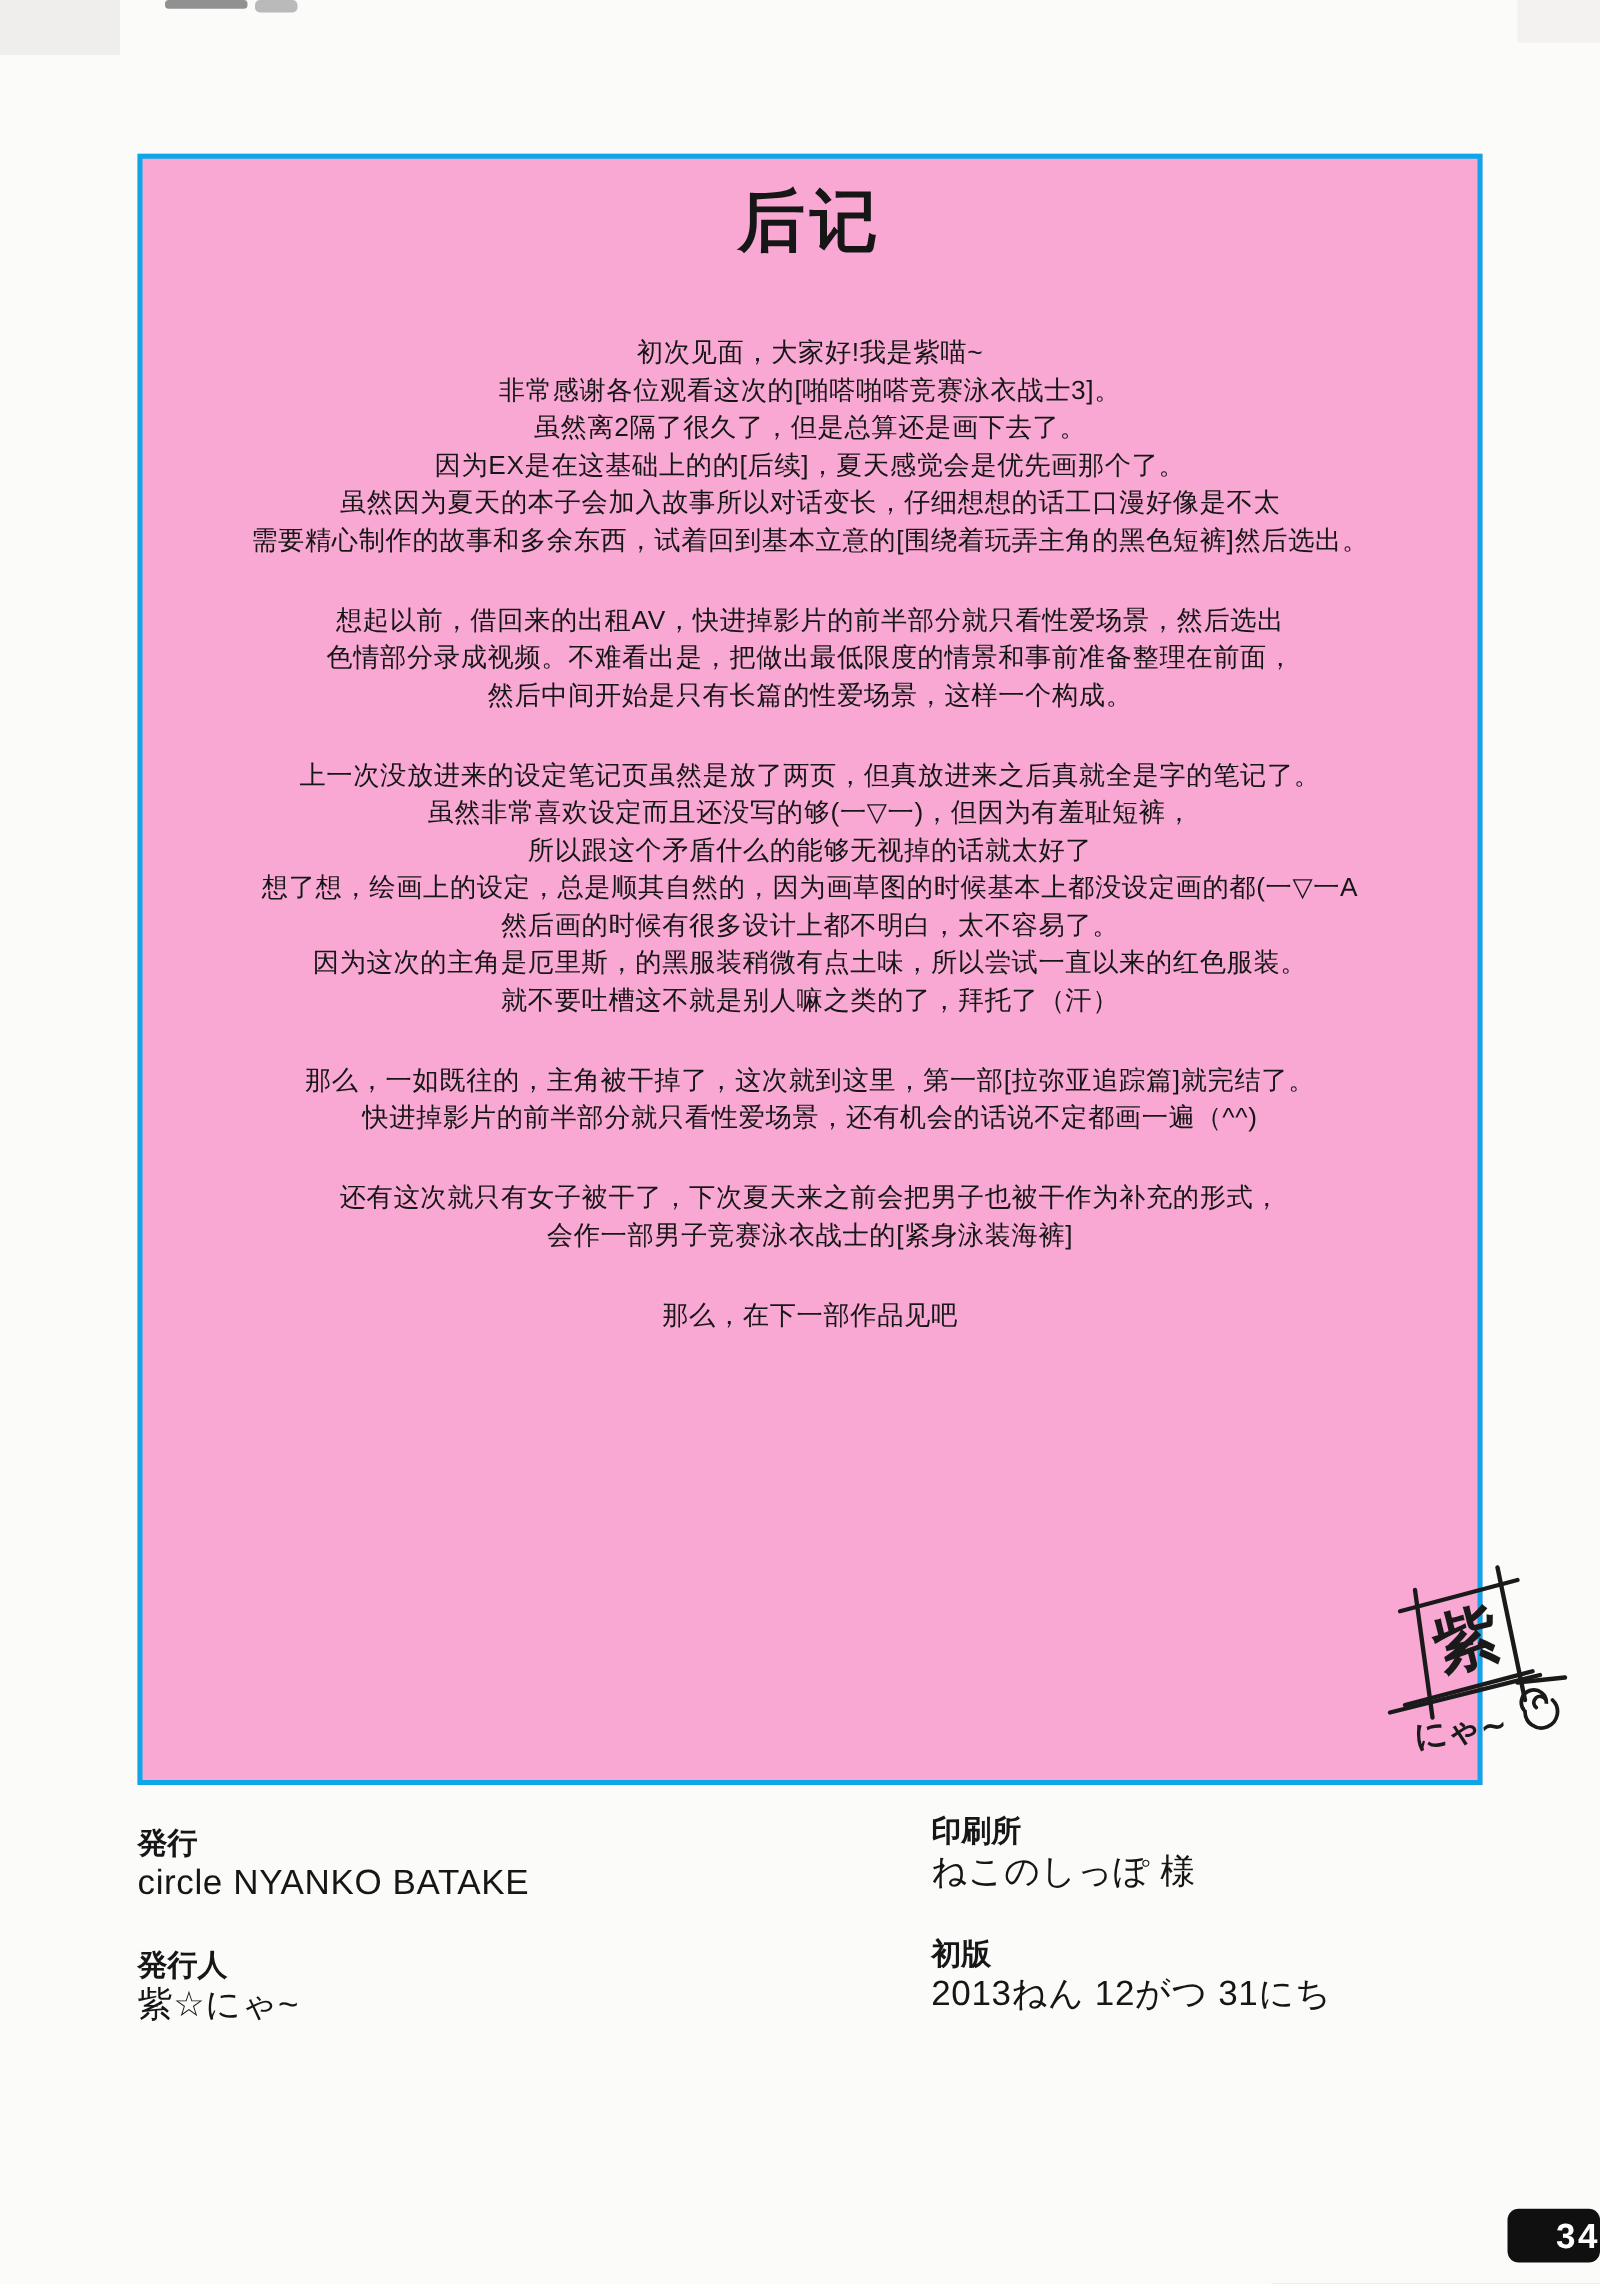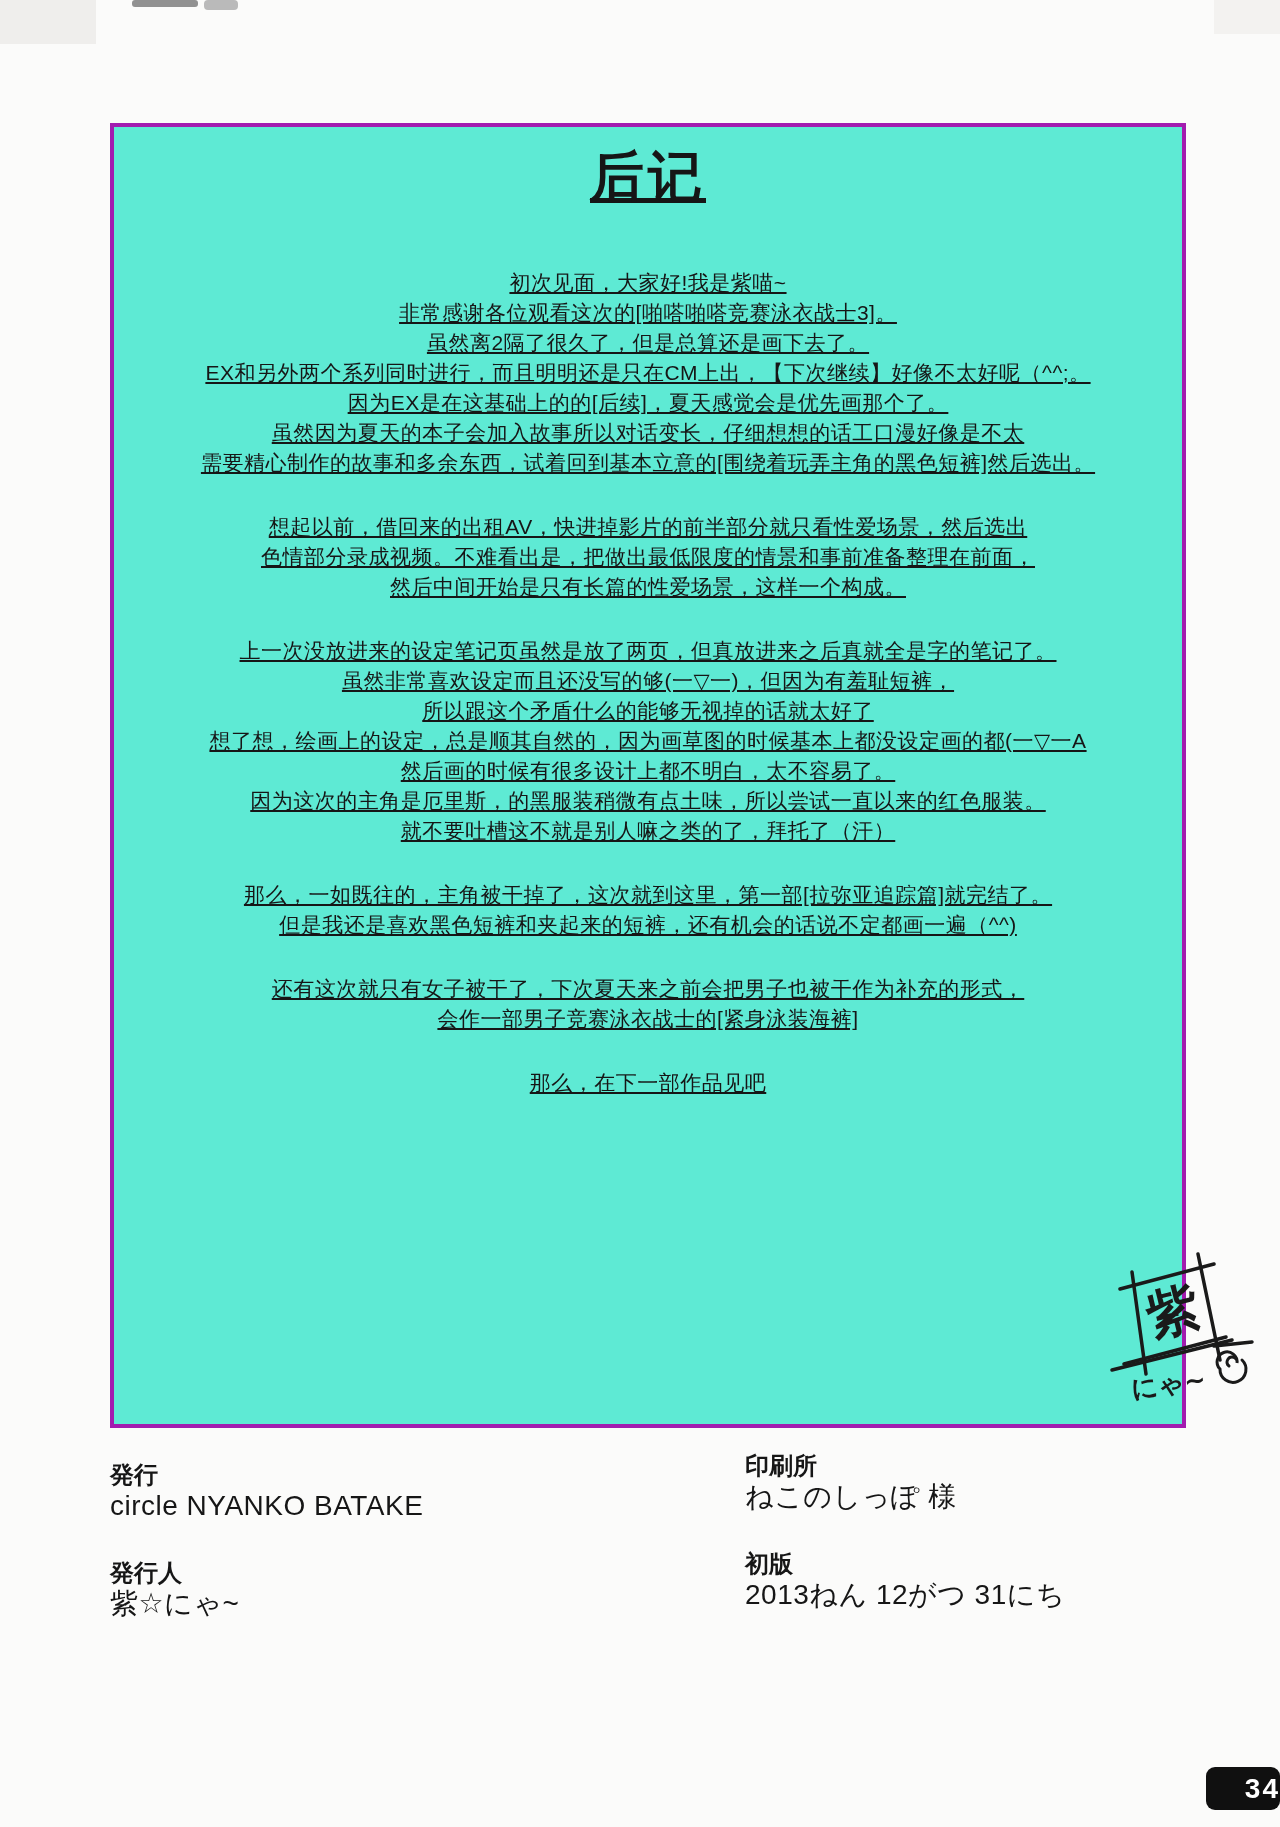--- a/index.html
+++ b/index.html
@@ -13,21 +13,21 @@
   
   .smudge{position:absolute;pointer-events:none;}
   .smudge.tl{left:0;top:0;width:96px;height:44px;background:#efeeec;}
   .smudge.tr{left:1214px;top:0;width:66px;height:34px;background:#f3f2f0;}
   .smudge.mark1{left:132px;top:0;width:66px;height:7px;background:#3a3a3a;opacity:.55;border-radius:3px;}
   .smudge.mark2{left:204px;top:0;width:34px;height:10px;background:#5a5a5a;opacity:.4;border-radius:4px;}
 
   
   .box{
     position:absolute;left:110px;top:123px;width:1068px;height:1297px;
-    border:4px solid #a21caf;background:#5eead4;text-decoration:underline;
+    border:4px solid #0ea5e9;background:#f9a8d4;
   }
   .title{
     margin-top:14px;text-align:center;
     font-size:54px;font-weight:700;letter-spacing:4px;
   }
   .body-text{margin-top:54px;}
   .para{text-align:center;}
   .para + .para{margin-top:34px;}
   .line{
     font-size:21px;line-height:30px;height:30px;
@@ -62,42 +62,41 @@
 <div class="smudge mark2"></div>
 
 <div class="box">
   <div class="title">后记</div>
 
   <div class="body-text">
     <div class="para">
       <div class="line">初次见面，大家好!我是紫喵~</div>
       <div class="line">非常感谢各位观看这次的[啪嗒啪嗒竞赛泳衣战士3]。</div>
       <div class="line">虽然离2隔了很久了，但是总算还是画下去了。</div>
-      <div class="line">EX和另外两个系列同时进行，而且明明还是只在CM上出，【下次继续】好像不太好呢（^^;。</div>
       <div class="line">因为EX是在这基础上的的[后续]，夏天感觉会是优先画那个了。</div>
       <div class="line">虽然因为夏天的本子会加入故事所以对话变长，仔细想想的话工口漫好像是不太</div>
       <div class="line">需要精心制作的故事和多余东西，试着回到基本立意的[围绕着玩弄主角的黑色短裤]然后选出。</div>
     </div>
     <div class="para">
       <div class="line">想起以前，借回来的出租AV，快进掉影片的前半部分就只看性爱场景，然后选出</div>
       <div class="line">色情部分录成视频。不难看出是，把做出最低限度的情景和事前准备整理在前面，</div>
       <div class="line">然后中间开始是只有长篇的性爱场景，这样一个构成。</div>
     </div>
     <div class="para">
       <div class="line">上一次没放进来的设定笔记页虽然是放了两页，但真放进来之后真就全是字的笔记了。</div>
       <div class="line">虽然非常喜欢设定而且还没写的够(一▽一)，但因为有羞耻短裤，</div>
       <div class="line">所以跟这个矛盾什么的能够无视掉的话就太好了</div>
       <div class="line">想了想，绘画上的设定，总是顺其自然的，因为画草图的时候基本上都没设定画的都(一▽一A</div>
       <div class="line">然后画的时候有很多设计上都不明白，太不容易了。</div>
       <div class="line">因为这次的主角是厄里斯，的黑服装稍微有点土味，所以尝试一直以来的红色服装。</div>
       <div class="line">就不要吐槽这不就是别人嘛之类的了，拜托了（汗）</div>
     </div>
     <div class="para">
       <div class="line">那么，一如既往的，主角被干掉了，这次就到这里，第一部[拉弥亚追踪篇]就完结了。</div>
-      <div class="line">但是我还是喜欢黑色短裤和夹起来的短裤，还有机会的话说不定都画一遍（^^)</div>
+      <div class="line">快进掉影片的前半部分就只看性爱场景，还有机会的话说不定都画一遍（^^)</div>
     </div>
     <div class="para">
       <div class="line">还有这次就只有女子被干了，下次夏天来之前会把男子也被干作为补充的形式，</div>
       <div class="line">会作一部男子竞赛泳衣战士的[紧身泳装海裤]</div>
     </div>
     <div class="para">
       <div class="line">那么，在下一部作品见吧</div>
     </div>
   </div>
 

